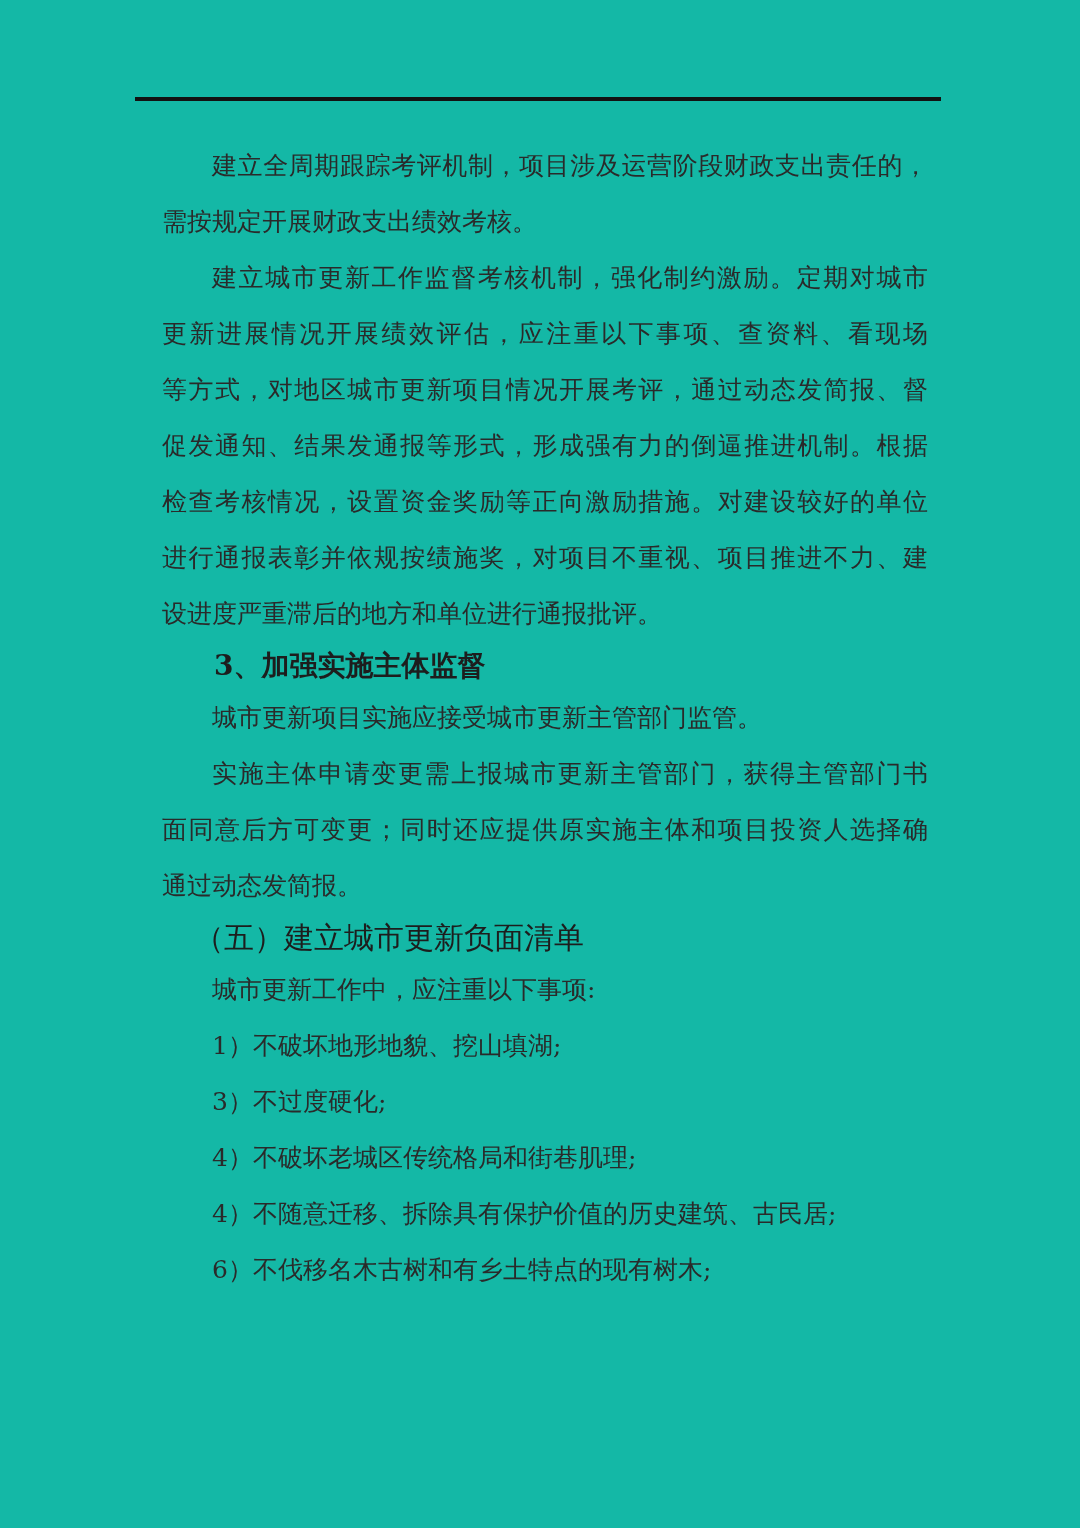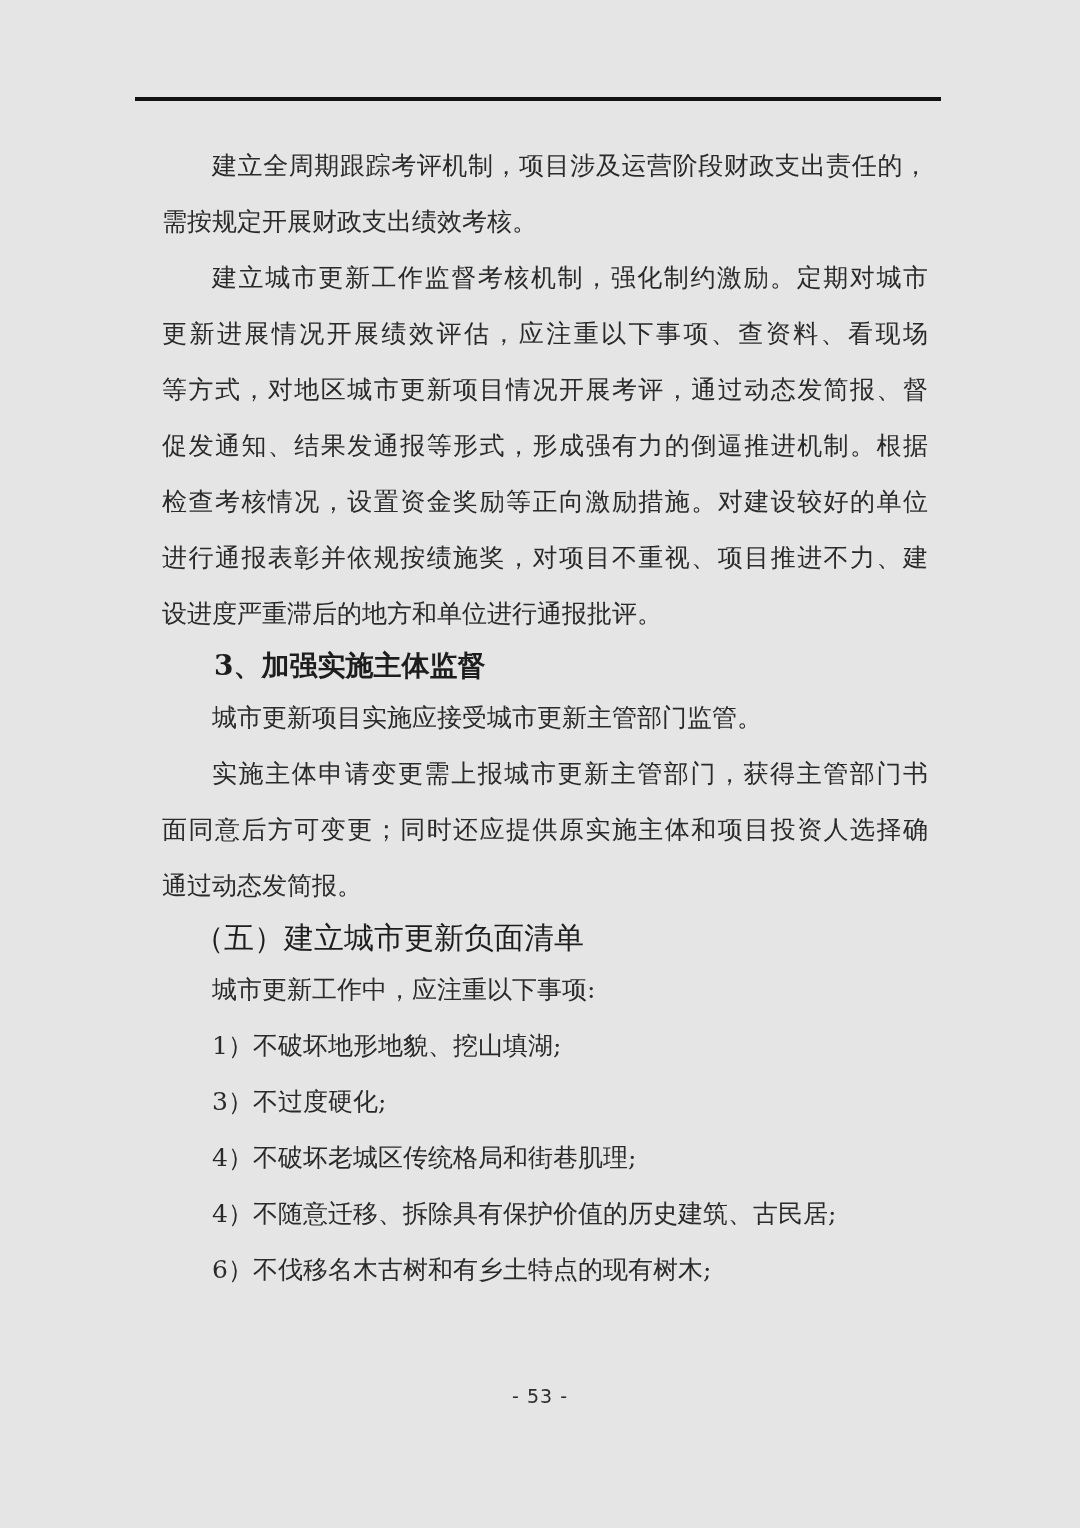--- a/index.html
+++ b/index.html
@@ -1,20 +1,20 @@
 <!DOCTYPE html>
 <html><head>
 <meta charset="utf-8">
 <style>
   html, body { margin: 0; padding: 0; }
   .page {
     position: relative;
     width: 1080px;
     height: 1528px;
-    background: #e5e5e5;
+    background: #14b8a6;
     font-family: "DejaVu Serif", "Liberation Serif", serif;
     color: #2a2a2a;
     overflow: hidden;
   }
   .top-rule {
     position: absolute;
     left: 135px;
     top: 97px;
     width: 806px;
     height: 4px;
@@ -99,14 +99,13 @@
 
     <p class="ln end indent">城市更新工作中，应注重以下事项:</p>
 
     <p class="ln end indent">1）不破坏地形地貌、挖山填湖;</p>
     <p class="ln end indent">3）不过度硬化;</p>
     <p class="ln end indent">4）不破坏老城区传统格局和街巷肌理;</p>
     <p class="ln end indent">4）不随意迁移、拆除具有保护价值的历史建筑、古民居;</p>
     <p class="ln end indent">6）不伐移名木古树和有乡土特点的现有树木;</p>
   </main>
 
-  <footer class="page-footer">- 53 -</footer>
 </div>
 
 </body></html>

